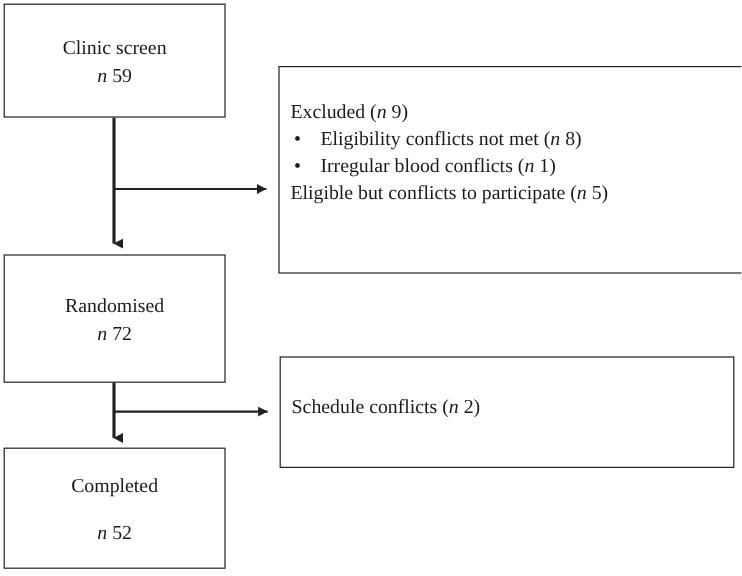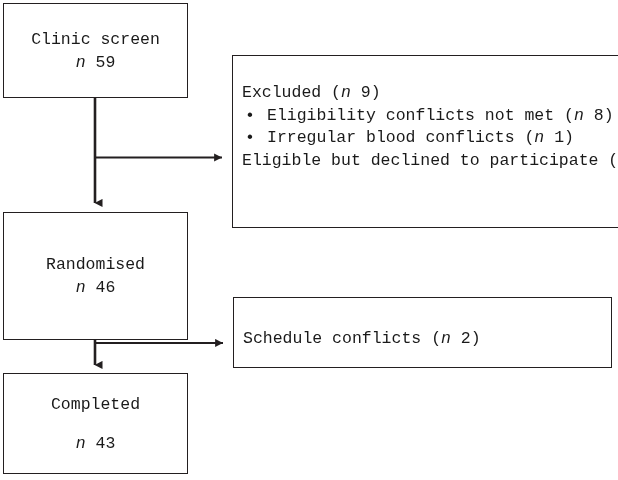--- a/index.html
+++ b/index.html
@@ -11,21 +11,20 @@
   body {
     font-family: "Liberation Serif", "DejaVu Serif", serif;
     color: #1a1a1a;
   }
   #flow-canvas {
     position: relative;
     width: 618px;
     height: 480px;
     background: #ffffff;
     overflow: hidden;
-    font-family: Liberation Mono, monospace;
   }
   svg.connectors {
     position: absolute;
     left: 0;
     top: 0;
     width: 618px;
     height: 480px;
     pointer-events: none;
   }
   .node-box {
@@ -91,38 +90,38 @@
     <line x1="95" y1="318" x2="95" y2="365" stroke="#231f20" stroke-width="2.6" marker-end="url(#arrowdown)"></line>
 
     <line x1="95" y1="343" x2="223" y2="343" stroke="#231f20" stroke-width="1.8" marker-end="url(#arrowright)"></line>
   </svg>
 
   <div class="node-box centered" style="left:3px; top:3px; width:185px; height:95px;">
     <div class="node-line">Clinic screen</div>
     <div class="node-line"><span class="n-italic">n</span>&nbsp;<span>59</span></div>
   </div>
 
-  <div class="node-box centered" style="left:3px; top:212px; width:185px; height:128px;">
+  <div class="node-box centered" style="left:3px; top:212px; width:185px; height:107px;">
     <div class="node-line">Randomised</div>
-    <div class="node-line"><span class="n-italic">n</span>&nbsp;<span>46</span></div>
+    <div class="node-line"><span class="n-italic">n</span>&nbsp;<span>72</span></div>
   </div>
 
   <div class="node-box centered" style="left:3px; top:373px; width:185px; height:101px;gap:16px;">
     <div class="node-line">Completed</div>
-    <div class="node-line"><span class="n-italic">n</span>&nbsp;<span>43</span></div>
+    <div class="node-line"><span class="n-italic">n</span>&nbsp;<span>52</span></div>
   </div>
 
   <div class="node-box listbox" style="left:232px; top:55px; width:424px; height:173px;">
     <div class="list-line"><span>Excluded (</span><span class="n-italic">n</span><span> 9)</span></div>
 
     <div class="list-line bullet"><span class="bullet-dot">•</span><span>Eligibility conflicts not met (</span><span class="n-italic">n</span><span> 8)</span></div>
 
     <div class="list-line bullet"><span class="bullet-dot">•</span><span>Irregular blood conflicts (</span><span class="n-italic">n</span><span> 1)</span></div>
 
-    <div class="list-line"><span>Eligible but declined to participate (</span><span class="n-italic">n</span><span> 5)</span></div>
+    <div class="list-line"><span>Eligible but conflicts to participate (</span><span class="n-italic">n</span><span> 5)</span></div>
   </div>
 
-  <div class="node-box listbox" style="left:233px; top:297px; width:379px; height:71px; padding-top:30px;">
+  <div class="node-box listbox" style="left:233px; top:297px; width:379px; height:93px; padding-top:30px;">
     <div class="list-line"><span>Schedule conflicts (</span><span class="n-italic">n</span><span> 2)</span></div>
 
   </div>
 
 </div>
 
 </body></html>

